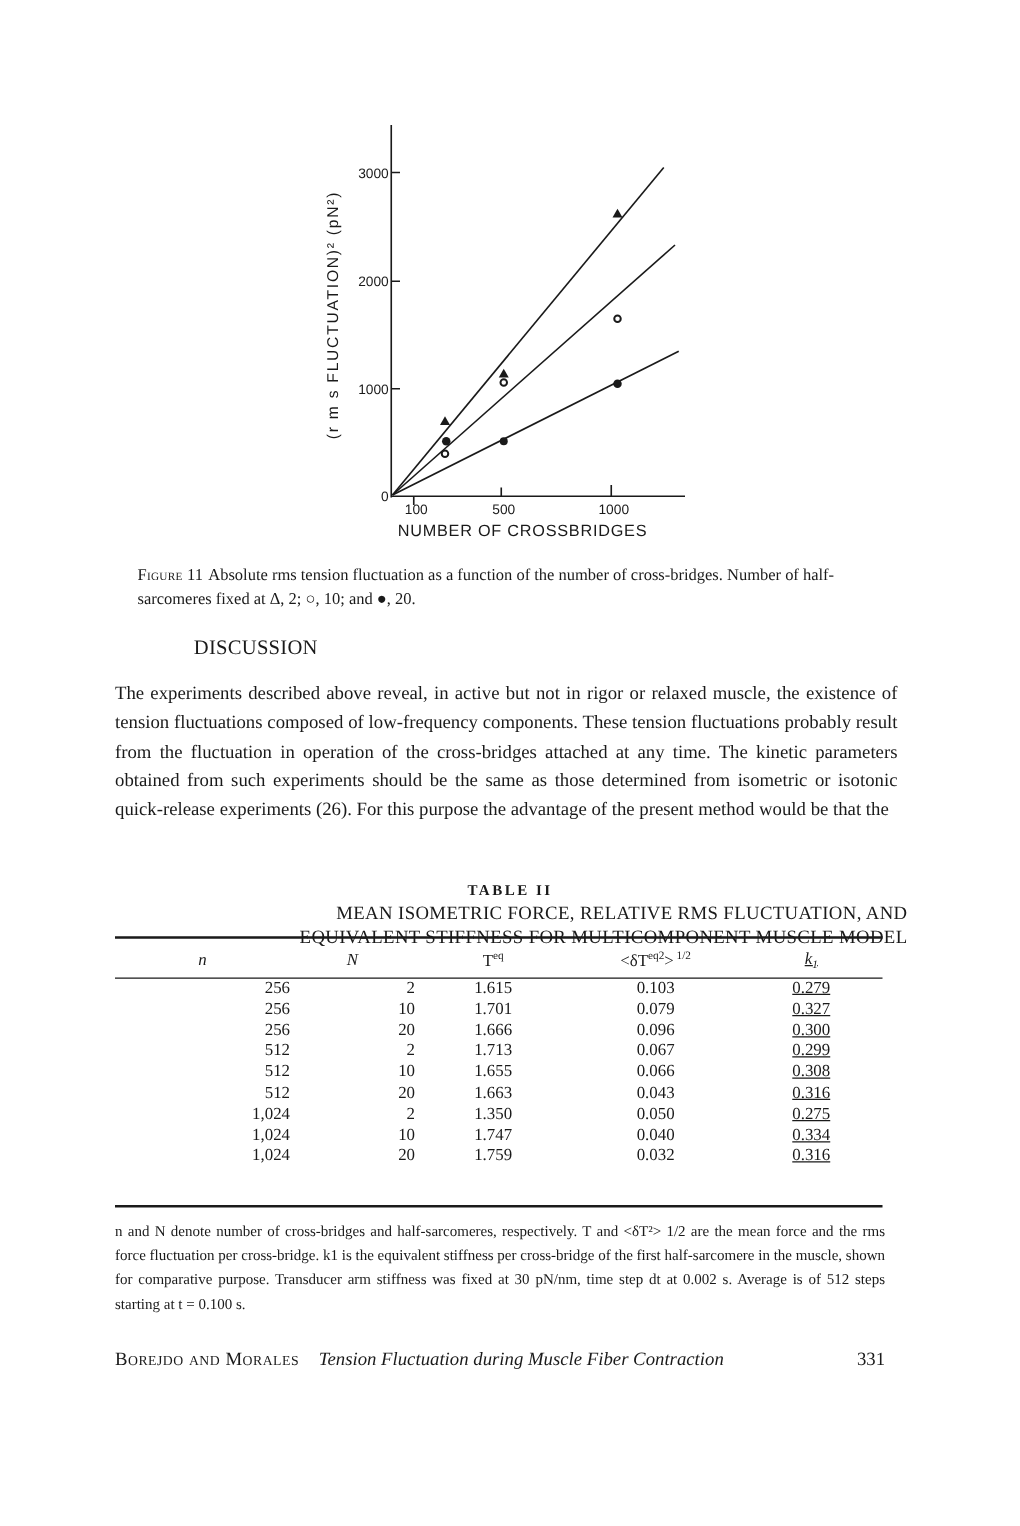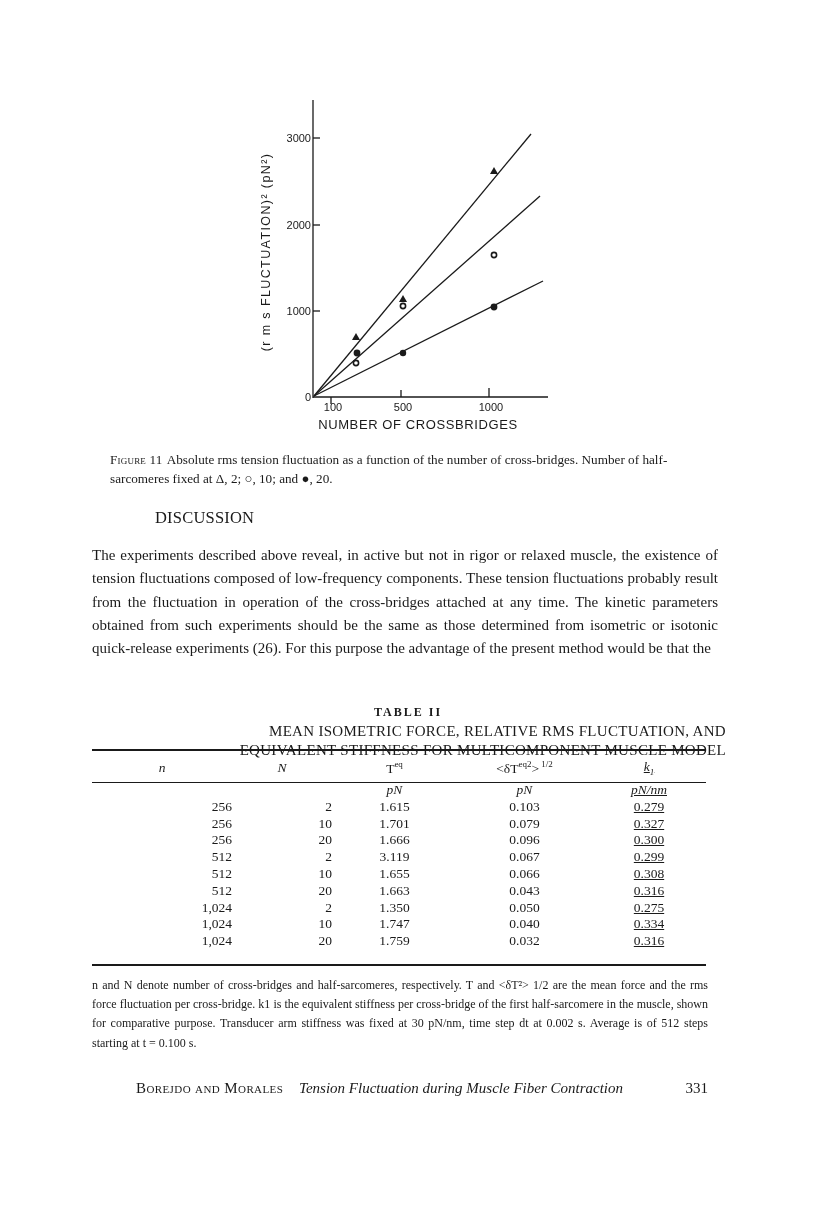--- a/index.html
+++ b/index.html
@@ -27,21 +27,21 @@
   table.data td { padding: 0; height: 16.8px; line-height: 16.8px; }
   .c-n { width: 140px; text-align: right; padding-right: 0; }
   .c-N { width: 100px; text-align: right; }
   .c-T { width: 125px; text-align: center; }
   .c-dT { width: 135px; text-align: center; }
   .c-k { text-align: center; width: 114px; text-decoration: underline; }
   .it { font-style: italic; }
   .units td { font-style: italic; padding-top: 6px; }
   .notes { left: 92px; top: 976px; width: 616px; font-size: 12px; line-height: 19.2px; text-align: justify; }
   .footer { left: 92px; top: 1080px; width: 616px; font-size: 15px; }
-  .footer .authors { font-variant: small-caps; letter-spacing: 0.4px; margin-left: 44px; }
+  .footer .authors { font-variant: small-caps; letter-spacing: 0.4px; }
   .footer .title { font-style: italic; margin-left: 12px; }
   .footer .page { position: absolute; right: 0; top: 0; }
 </style>
 </head>
 <body>
 
 <div id="chart">
   <svg viewBox="250 90 320 350" xmlns="http://www.w3.org/2000/svg">
     <g stroke="#1a1a1a" stroke-width="1.3" fill="none">
 
@@ -120,27 +120,20 @@
   <thead>
     <tr>
       <th class="c-n it" style="text-align:center;"><span>n</span></th>
       <th class="c-N it" style="text-align:center;"><span>N</span></th>
       <th class="c-T">T<sup style="font-size:9px;">eq</sup></th>
       <th class="c-dT">&lt;δT<sup style="font-size:9px;">eq2</sup>&gt;<sup style="font-size:9px;"> 1/2</sup></th>
       <th class="c-k it">k<sub style="font-size:9px;">1</sub></th>
     </tr>
   </thead>
   <tbody>
-    <tr class="units">
-      <td class="c-n"></td>
-        <td class="c-N"></td>
-      <td class="c-T">pN</td>
-      <td class="c-dT">pN</td>
-      <td class="c-k">pN/nm</td>
-    </tr>
     <tr>
         <td class="c-n">256</td>
         <td class="c-N">2</td>
         <td class="c-T">1.615</td>
         <td class="c-dT">0.103</td>
         <td class="c-k">0.279</td>
       </tr>
     <tr>
         <td class="c-n">256</td>
         <td class="c-N">10</td>
@@ -151,21 +144,21 @@
     <tr>
         <td class="c-n">256</td>
         <td class="c-N">20</td>
         <td class="c-T">1.666</td>
         <td class="c-dT">0.096</td>
         <td class="c-k">0.300</td>
       </tr>
     <tr>
         <td class="c-n">512</td>
         <td class="c-N">2</td>
-        <td class="c-T">3.119</td>
+        <td class="c-T">1.713</td>
         <td class="c-dT">0.067</td>
         <td class="c-k">0.299</td>
       </tr>
     <tr>
         <td class="c-n">512</td>
         <td class="c-N">10</td>
         <td class="c-T">1.655</td>
         <td class="c-dT">0.066</td>
         <td class="c-k">0.308</td>
       </tr>

